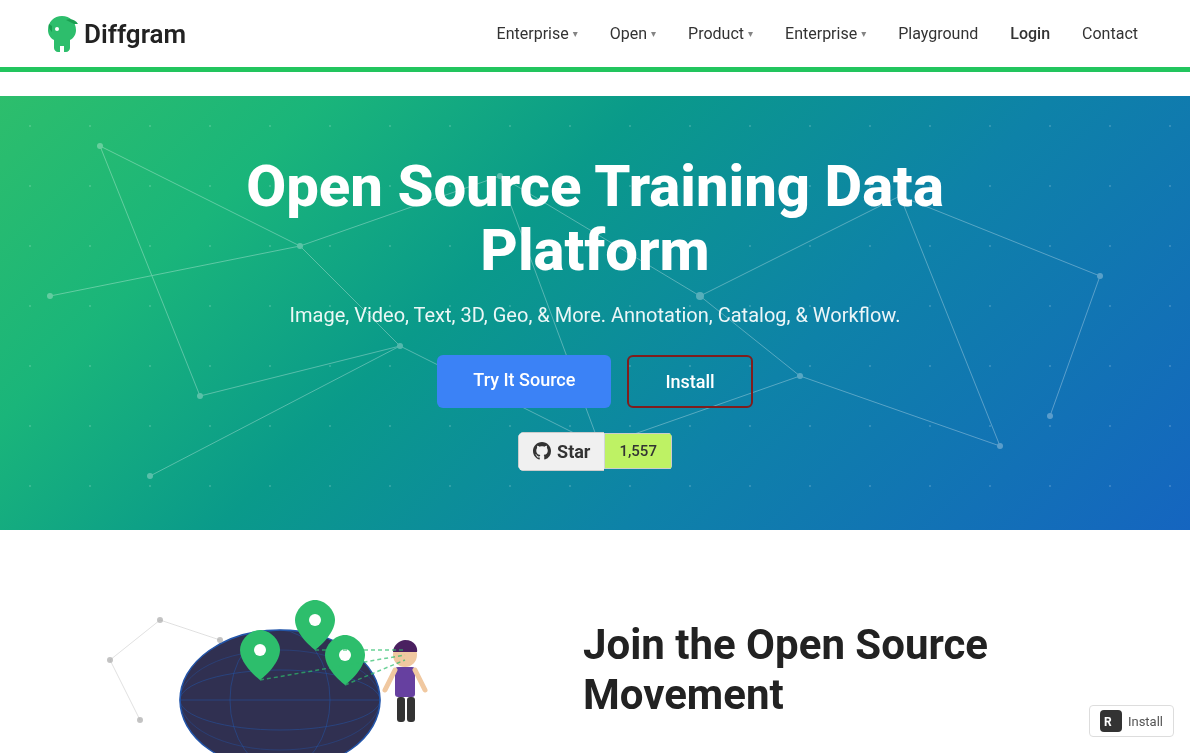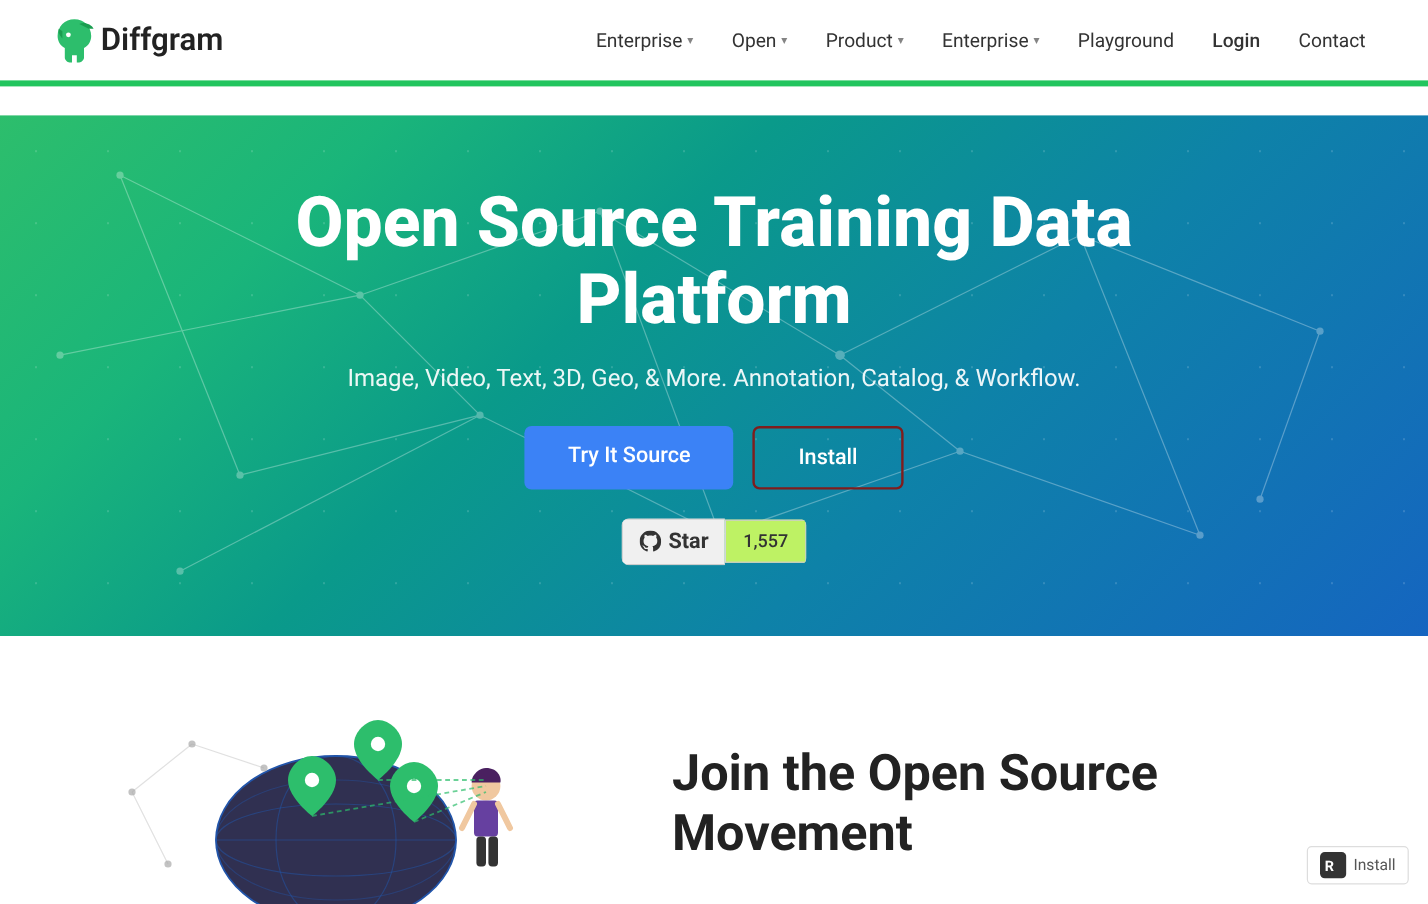--- a/index.html
+++ b/index.html
@@ -187,20 +187,21 @@
     .lower-image {
       flex: 0 0 420px;
       height: 200px;
       display: flex;
       align-items: center;
       justify-content: center;
     }
     
     .lower-text {
       flex: 1;
+      margin-left: 23px;
     }
     .lower-title {
       font-size: 42px;
       font-weight: 700;
       color: #222;
       line-height: 1.2;
     }
 
     
     .revain-badge {

